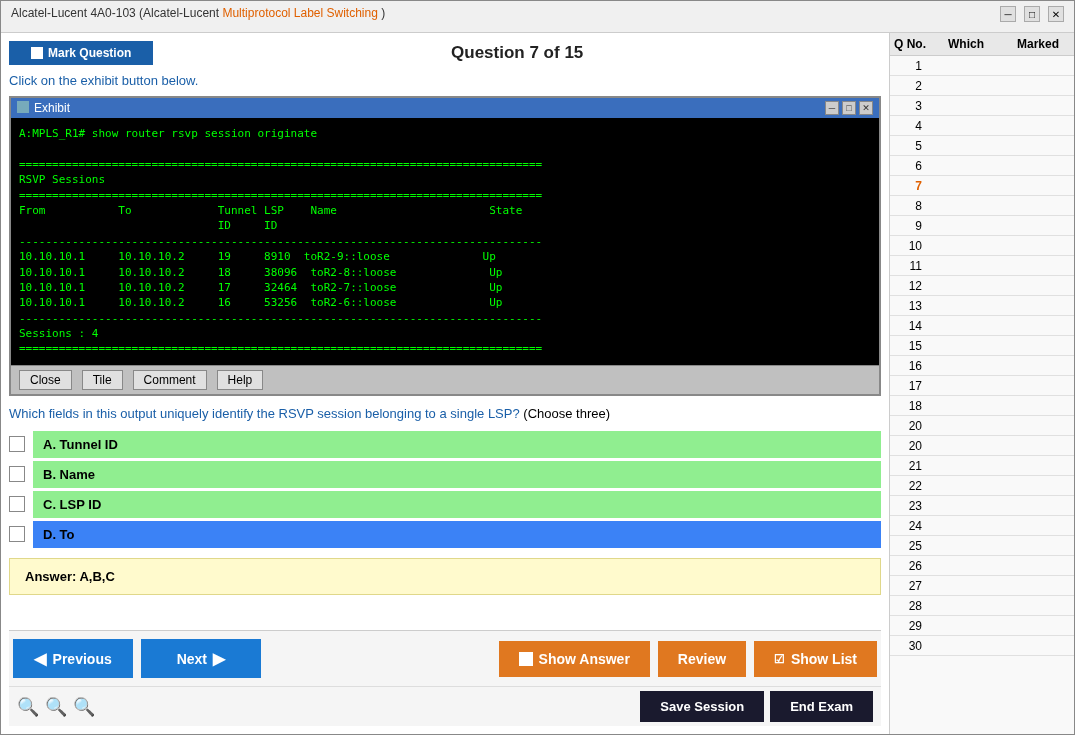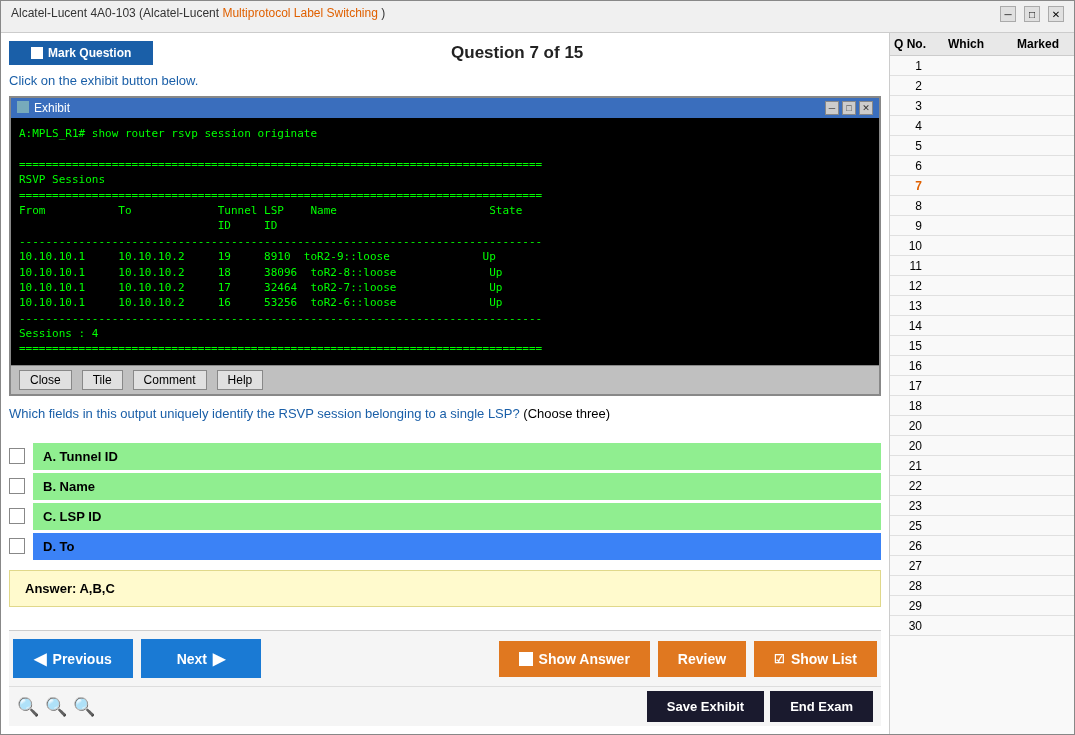--- a/index.html
+++ b/index.html
@@ -28,21 +28,21 @@
     .exhibit-titlebar { background: #3a6ebd; color: #fff; padding: 3px 6px; font-size: 12px; display: flex; align-items: center; justify-content: space-between; }
     .exhibit-titlebar-left { display: flex; gap: 5px; }
     .exhibit-icon { width: 12px; height: 12px; background: #7ab; display: inline-block; }
     .exhibit-controls { display: flex; gap: 3px; font-size: 10px; }
     .exhibit-ctrl-btn { background: #ccc; border: 1px solid #888; width: 14px; height: 14px; font-size: 9px; display: flex; align-items: center; justify-content: center; cursor: pointer; color: #333; }
     .exhibit-body { background: #000; color: #00ff00; font-family: 'Courier New', monospace; font-size: 11px; padding: 8px; line-height: 1.4; }
     .exhibit-body pre { color: #00ff00; background: #000; white-space: pre-wrap; }
     .exhibit-footer { background: #c0c0c0; border-top: 1px solid #888; padding: 4px 8px; display: flex; gap: 10px; }
     .exhibit-footer-btn { background: #e0e0e0; border: 1px solid #888; padding: 2px 10px; font-size: 12px; cursor: pointer; }
 
-    .question-text { font-size: 13px; color: #000; margin-bottom: 22px; }
+    .question-text { font-size: 13px; color: #000; margin-bottom: 10px; }
     .question-text .highlight { color: #1a5fa8; }
 
     .options { display: flex; flex-direction: column; gap: 3px; margin-bottom: 10px; }
     .option-row { display: flex; align-items: center; gap: 8px; }
     .option-checkbox { width: 16px; height: 16px; border: 1px solid #888; background: #fff; flex-shrink: 0; cursor: pointer; }
     .option-label { flex: 1; padding: 6px 10px; font-size: 13px; font-weight: bold; cursor: pointer; }
     .option-label.correct { background: #90EE90; }
     .option-label.incorrect { background: #3b82f6; }
     .option-label .option-letter { font-weight: bold; }
 
@@ -194,21 +194,21 @@
           <span class="check-icon">☑</span>
           <span>Show List</span>
         </button>
       </div>
 
       <div class="zoom-bar">
         <button class="zoom-btn" style="font-size:18px;">🔍</button>
         <button class="zoom-btn" style="font-size:18px;">🔍</button>
         <button class="zoom-btn" style="font-size:18px;">🔍</button>
         <div class="spacer2"></div>
-        <button class="save-session-btn">Save Exhibit</button>
+        <button class="save-session-btn">Save Session</button>
         <button class="end-exam-btn">End Exam</button>
       </div>
     </div>
 
     <div class="right-panel">
       <div class="right-panel-header">
         <div>Q No.</div>
         <div>Which</div>
         <div>Marked</div>
       </div>
@@ -322,20 +322,25 @@
     <div class="q-num">22</div>
     <div></div>
     <div></div>
   </div>
           <div class="q-row">
     <div class="q-num">23</div>
     <div></div>
     <div></div>
   </div>
           <div class="q-row">
+    <div class="q-num">24</div>
+    <div></div>
+    <div></div>
+  </div>
+          <div class="q-row">
     <div class="q-num">25</div>
     <div></div>
     <div></div>
   </div>
           <div class="q-row">
     <div class="q-num">26</div>
     <div></div>
     <div></div>
   </div>
           <div class="q-row">

